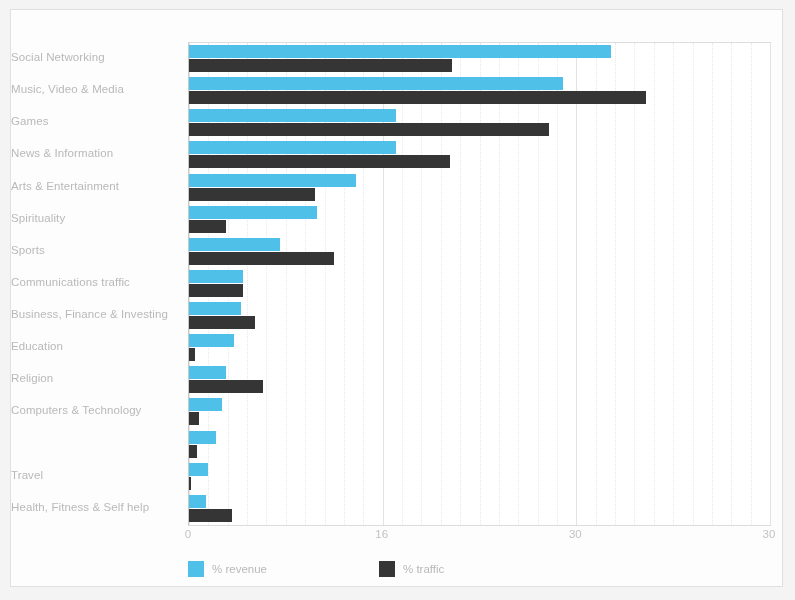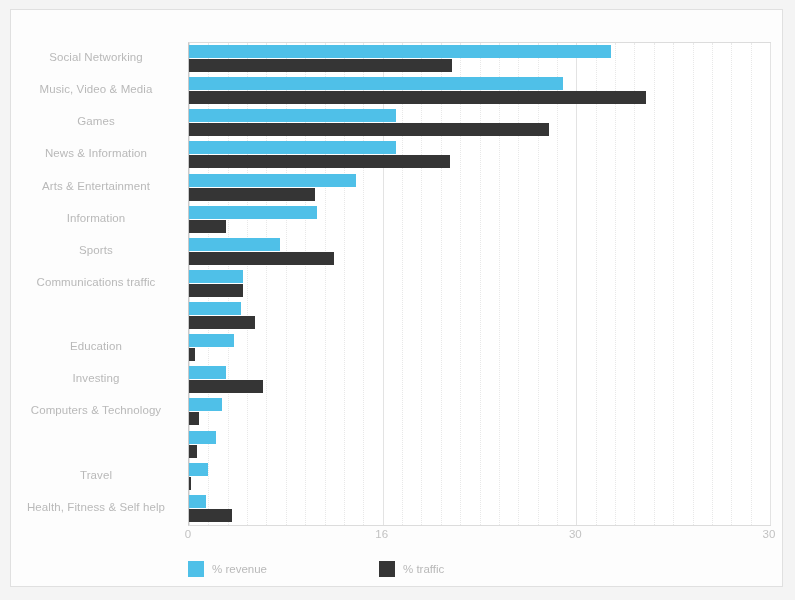--- a/index.html
+++ b/index.html
@@ -86,21 +86,21 @@
     top: 32px;
     width: 170px;
     height: 482px;
   }
   .cat-label {
     position: absolute;
     right: 0;
     width: 100%;
     height: 31.33px;
     line-height: 31.33px;
-    text-align: center;
+    text-align: left;
     font-size: 11.5px;
     color: #b9b9b9;
     white-space: nowrap;
     letter-spacing: 0.1px;
   }
   
   .xaxis {
     position: absolute;
     left: 177px;
     top: 518px;
@@ -148,25 +148,26 @@
   <div class="card">
 
     <div class="chart-area">
 
       <div class="cat-labels">
           <div class="cat-label" style="top: 0px;">Social Networking</div>
           <div class="cat-label" style="top: 64.2667px;">Games</div>
           <div class="cat-label" style="top: 32.1333px;">Music, Video &amp; Media</div>
           <div class="cat-label" style="top: 128.533px;">Arts &amp; Entertainment</div>
           <div class="cat-label" style="top: 96.4px;">News &amp; Information</div>
-          <div class="cat-label" style="top: 160.667px;">Information</div>
+          <div class="cat-label" style="top: 160.667px;">Spirituality</div>
           <div class="cat-label" style="top: 192.8px;">Sports</div>
           <div class="cat-label" style="top: 224.933px;">Communications traffic</div>
+          <div class="cat-label" style="top: 257.067px;">Business, Finance &amp; Investing</div>
           <div class="cat-label" style="top: 289.2px;">Education</div>
-          <div class="cat-label" style="top: 321.333px;">Investing</div>
+          <div class="cat-label" style="top: 321.333px;">Religion</div>
           <div class="cat-label" style="top: 353.467px;">Computers &amp; Technology</div>
           <div class="cat-label" style="top: 449.867px;">Health, Fitness &amp; Self help</div>
           <div class="cat-label" style="top: 417.733px;">Travel</div>
         </div>
 
       <div class="plot">
         <div class="gridlines">
             <div class="gridline major" style="left: 0px;"></div>
             <div class="gridline" style="left: 19.3667px;"></div>
             <div class="gridline" style="left: 38.7333px;"></div>

